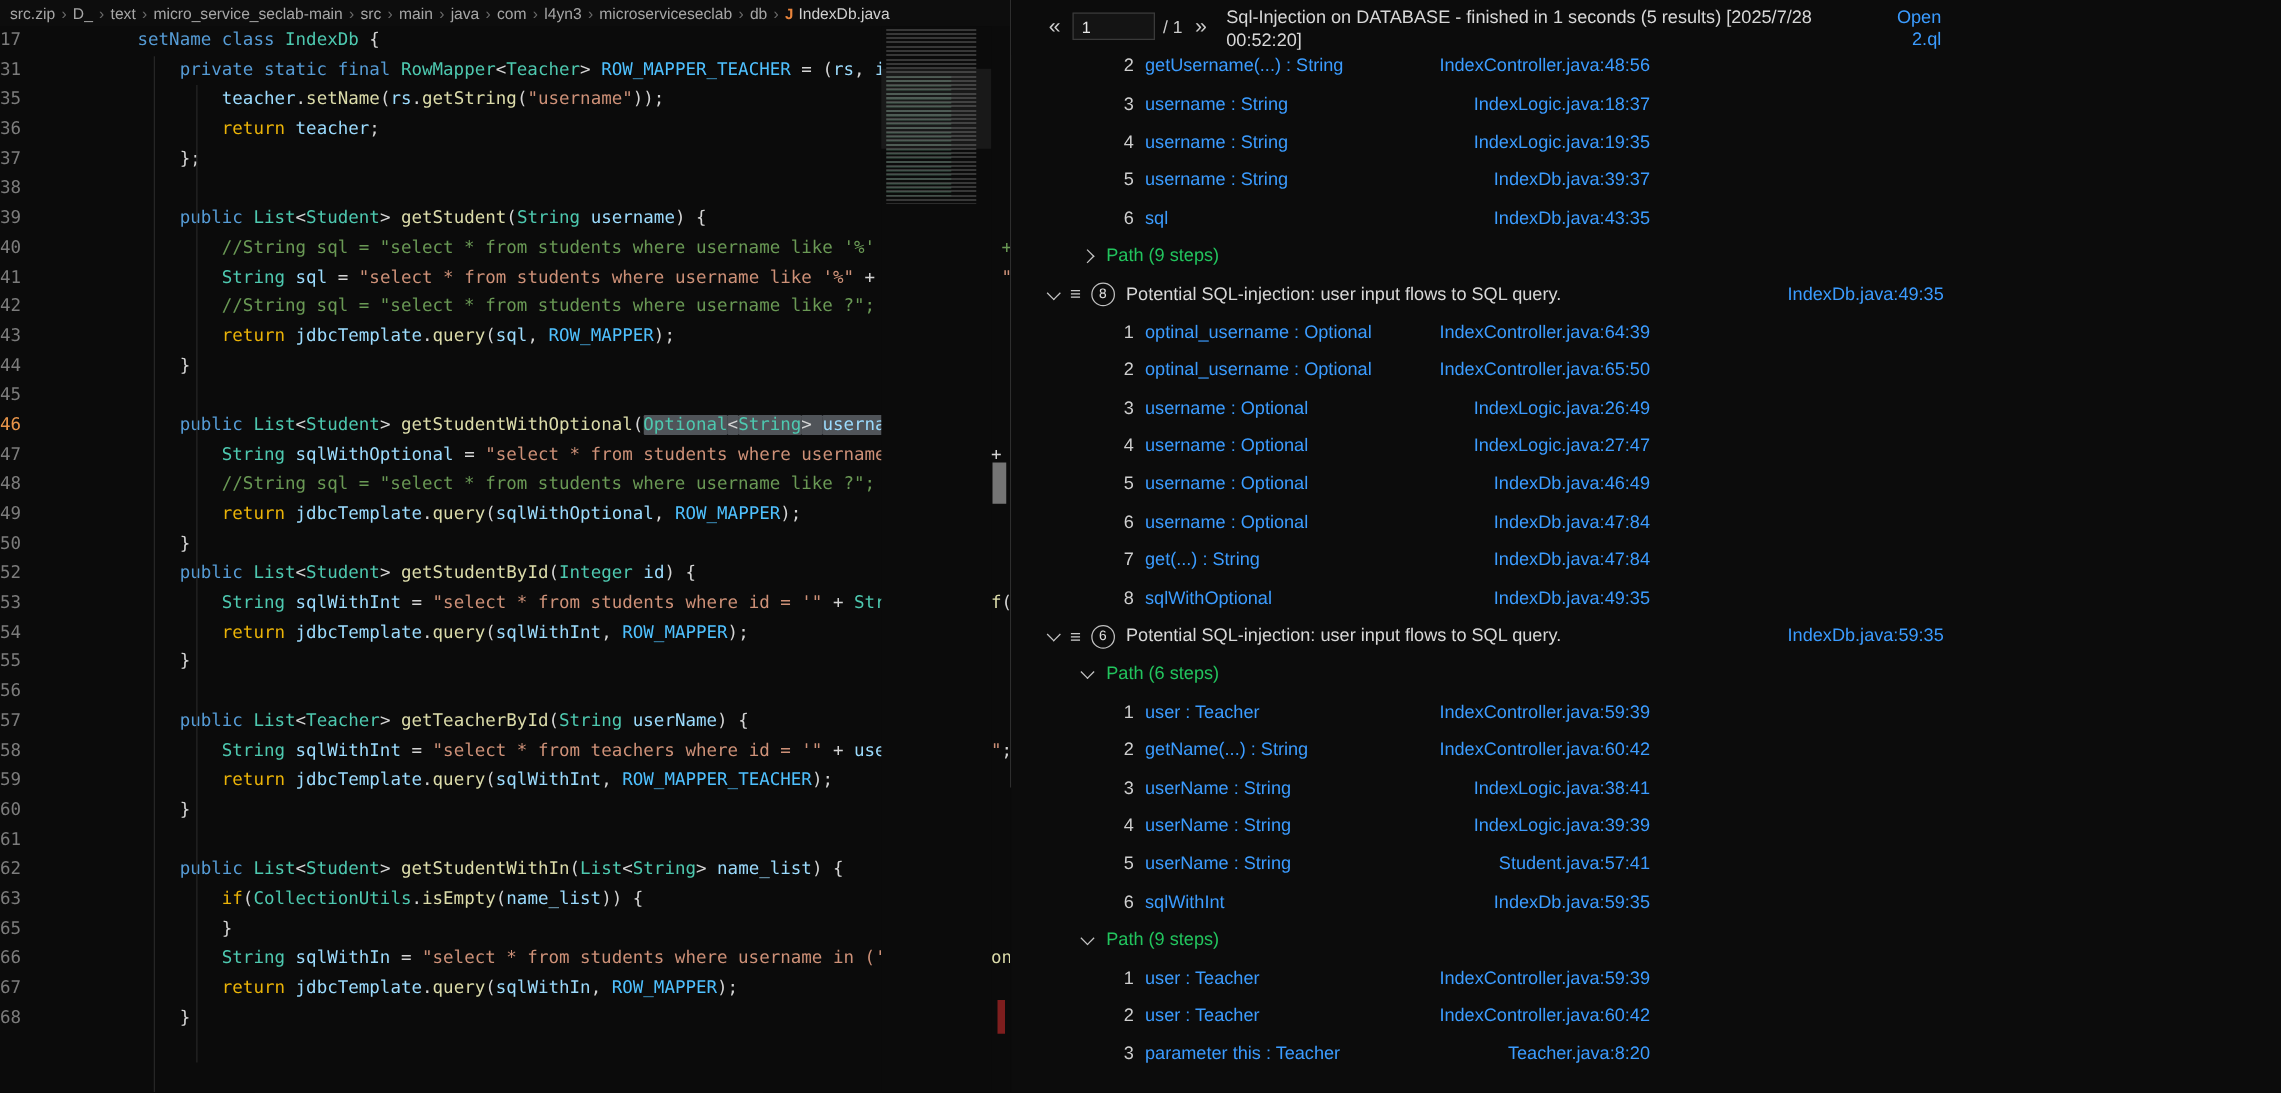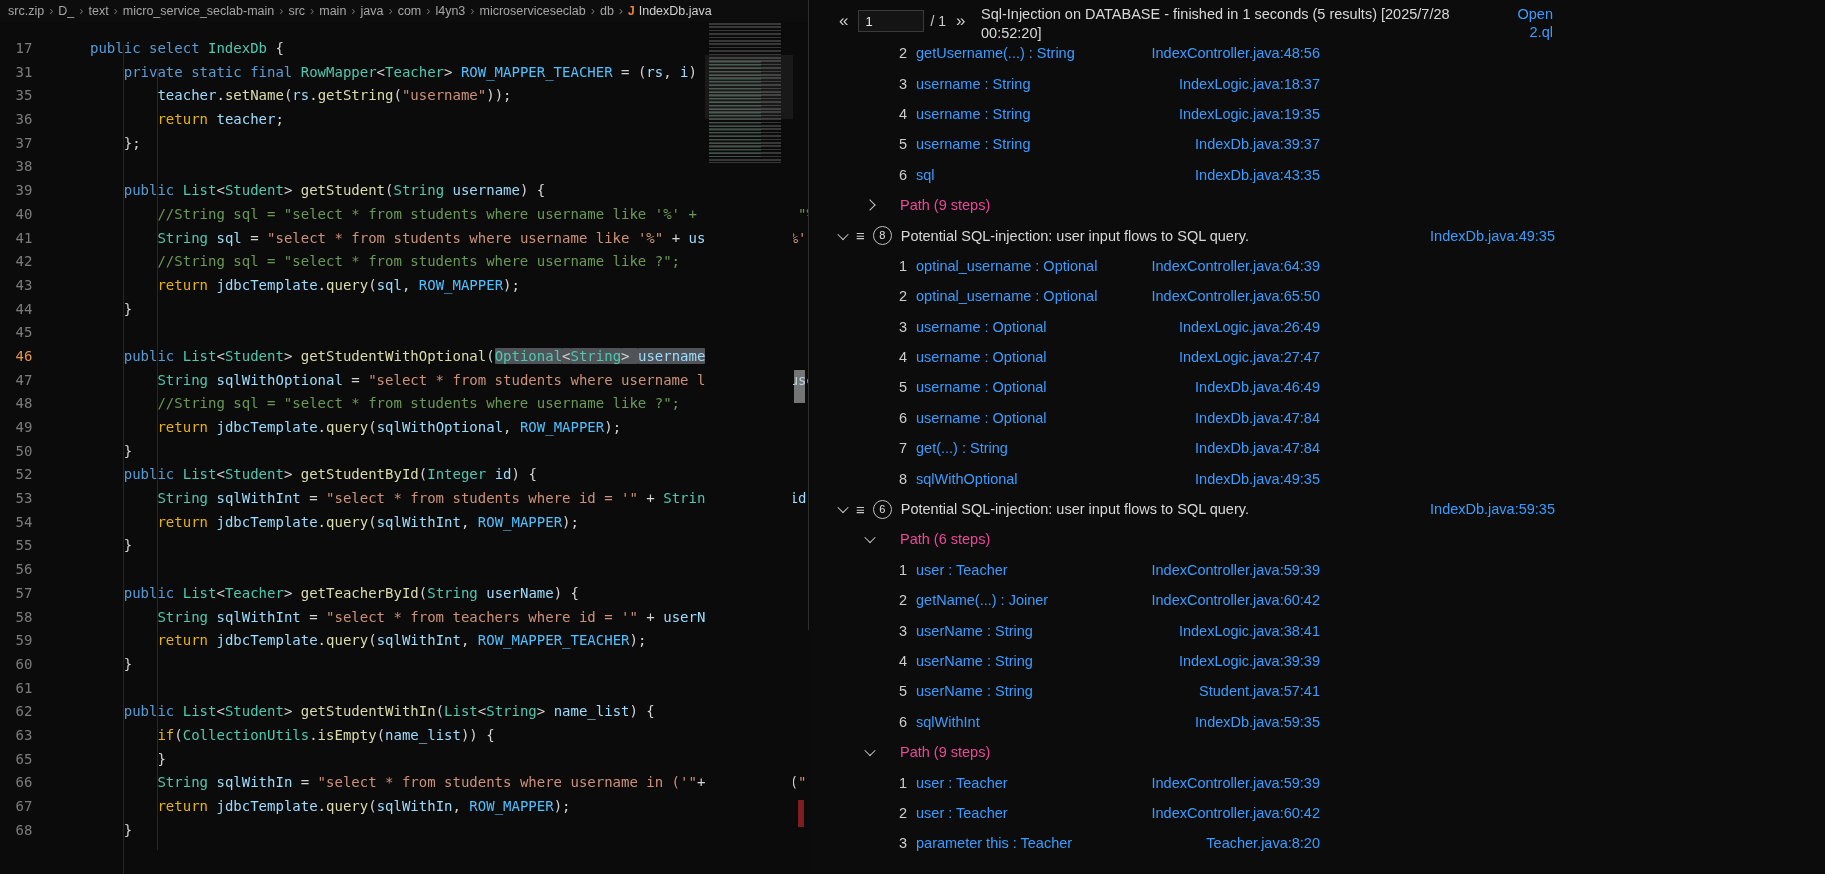--- a/index.html
+++ b/index.html
@@ -10,22 +10,22 @@
   .editor{position:relative;width:808px;height:874px;background:#0b0b0b;flex:none;}
   .breadcrumb{height:21px;display:flex;align-items:center;padding:0 8px;background:#0d0d0d;
     font-size:12.5px;color:#a6a6a6;white-space:nowrap;overflow:hidden;}
   .bc-item{color:#a6a6a6;cursor:pointer;}
   .bc-sep{color:#6a6a6a;margin:0 5px;}
   .bc-icon{color:#e8843c;font-weight:bold;margin-right:4px;font-size:12px;}
   .bc-file{color:#d0d0d0;}
   .code-viewport{position:absolute;top:21px;left:0;right:0;bottom:0;overflow:hidden;}
   .cl{height:23.7px;line-height:23.7px;white-space:pre;font-family:"DejaVu Sans Mono",monospace;
     font-size:14px;}
-  .ln{display:inline-block;width:48px;padding-right:42px;text-align:center;color:#7c7c7c;
-    font-family:"DejaVu Sans Mono",monospace;margin-top:16px;}
+  .ln{display:inline-block;width:48px;padding-right:62px;text-align:left;color:#7c7c7c;
+    font-family:"DejaVu Sans Mono",monospace;}
   .ln.cur{color:#e8954a;}
   .lc{white-space:pre;}
   .tk-k{color:#569CD6}.tk-c{color:#eab308}.tk-t{color:#4EC9B0}.tk-f{color:#DCDCAA}
   .tk-v{color:#9CDCFE}.tk-C{color:#4FC1FF}.tk-s{color:#CE9178}.tk-m{color:#6A9955}.tk-p{color:#D4D4D4}
   .sel{background:rgba(150,158,168,.5);border-radius:1px;}
   .guide{position:absolute;width:1px;background:#262626;}
   .g1{left:123px;top:24px;height:829px;}
   .g2{left:157px;top:47px;height:782px;}
   .minimap{position:absolute;left:705px;top:0;width:88px;height:853px;background:#0b0b0b;}
   .mm-content{position:absolute;left:4px;top:2px;width:72px;height:140px;
@@ -54,21 +54,21 @@
   .row .loc{margin-left:auto;color:#3B9CFF;cursor:pointer;white-space:nowrap;}
   .row.step{padding-right:505px;}
   .row.alert{padding-left:30px;padding-right:270px;}
   .row.path{padding-left:57px;}
   .num{display:inline-block;width:98px;text-align:right;color:#cfcfcf;flex:none;}
   .sname{margin-left:9px;color:#3B9CFF;cursor:pointer;white-space:nowrap;}
   .chev{display:inline-block;width:7px;height:7px;border-right:1.5px solid #c5c5c5;
     border-bottom:1.5px solid #c5c5c5;flex:none;}
   .chev.down{transform:rotate(45deg) translate(-1px,-1px);}
   .chev.right{transform:rotate(-45deg);}
-  .plabel{margin-left:26px;color:#ec4899;}
+  .plabel{margin-left:11px;color:#22c55e;}
   .listicon{margin-left:9px;color:#c8c8c8;font-size:15px;flex:none;}
   .badge{margin-left:8px;width:17px;height:17px;border:1px solid #c0c0c0;border-radius:50%;
     color:#e0e0e0;font-size:11px;line-height:17px;text-align:center;flex:none;}
   .atext{margin-left:9px;color:#d8d8d8;white-space:nowrap;}
 </style>
 </head>
 <body>
 
 <div class="app">
 
@@ -94,21 +94,21 @@
         <span class="bc-sep">›</span>
         <span class="bc-item">microserviceseclab</span>
         <span class="bc-sep">›</span>
         <span class="bc-item">db</span>
         <span class="bc-sep">›</span>
         <span class="bc-icon">J</span>
         <span class="bc-file">IndexDb.java</span>
       </div>
     <div class="code-viewport">
       <div id="code-lines">
-          <div class="cl"><span class="ln">17</span><span class="lc"><span class="tk-k">public select </span><span class="tk-t">IndexDb</span><span class="tk-p"> {</span></span></div>
+          <div class="cl"><span class="ln">17</span><span class="lc"><span class="tk-k">setName class </span><span class="tk-t">IndexDb</span><span class="tk-p"> {</span></span></div>
           <div class="cl"><span class="ln">31</span><span class="lc"><span class="tk-p">    </span><span class="tk-k">private static final </span><span class="tk-t">RowMapper</span><span class="tk-p">&lt;</span><span class="tk-t">Teacher</span><span class="tk-p">&gt; </span><span class="tk-C">ROW_MAPPER_TEACHER</span><span class="tk-p"> = (</span><span class="tk-v">rs</span><span class="tk-p">, </span><span class="tk-v">i</span><span class="tk-p">) -&gt; {</span></span></div>
           <div class="cl"><span class="ln">35</span><span class="lc"><span class="tk-p">        </span><span class="tk-v">teacher</span><span class="tk-p">.</span><span class="tk-f">setName</span><span class="tk-p">(</span><span class="tk-v">rs</span><span class="tk-p">.</span><span class="tk-f">getString</span><span class="tk-p">(</span><span class="tk-s">"username"</span><span class="tk-p">));</span></span></div>
           <div class="cl"><span class="ln">36</span><span class="lc"><span class="tk-p">        </span><span class="tk-c">return </span><span class="tk-v">teacher</span><span class="tk-p">;</span></span></div>
           <div class="cl"><span class="ln">37</span><span class="lc"><span class="tk-p">    };</span></span></div>
           <div class="cl"><span class="ln">38</span><span class="lc"></span></div>
           <div class="cl"><span class="ln">39</span><span class="lc"><span class="tk-p">    </span><span class="tk-k">public </span><span class="tk-t">List</span><span class="tk-p">&lt;</span><span class="tk-t">Student</span><span class="tk-p">&gt; </span><span class="tk-f">getStudent</span><span class="tk-p">(</span><span class="tk-t">String</span><span class="tk-p"> </span><span class="tk-v">username</span><span class="tk-p">) {</span></span></div>
           <div class="cl"><span class="ln">40</span><span class="lc"><span class="tk-p">        </span><span class="tk-m">//String sql = "select * from students where username like '%' + username + "%'";</span></span></div>
           <div class="cl"><span class="ln">41</span><span class="lc"><span class="tk-p">        </span><span class="tk-t">String</span><span class="tk-p"> </span><span class="tk-v">sql</span><span class="tk-p"> = </span><span class="tk-s">"select * from students where username like '%"</span><span class="tk-p"> + </span><span class="tk-v">username</span><span class="tk-p"> + </span><span class="tk-s">"%'"</span></span></div>
           <div class="cl"><span class="ln">42</span><span class="lc"><span class="tk-p">        </span><span class="tk-m">//String sql = "select * from students where username like ?";</span></span></div>
           <div class="cl"><span class="ln">43</span><span class="lc"><span class="tk-p">        </span><span class="tk-c">return </span><span class="tk-v">jdbcTemplate</span><span class="tk-p">.</span><span class="tk-f">query</span><span class="tk-p">(</span><span class="tk-v">sql</span><span class="tk-p">, </span><span class="tk-C">ROW_MAPPER</span><span class="tk-p">);</span></span></div>
@@ -250,21 +250,21 @@
           <span class="chev down"></span>
           <span class="plabel">Path (6 steps)</span>
         </div>
         <div class="row step">
           <span class="num">1</span>
           <span class="sname">user : Teacher</span>
           <span class="loc">IndexController.java:59:39</span>
         </div>
         <div class="row step">
           <span class="num">2</span>
-          <span class="sname">getName(...) : Joiner</span>
+          <span class="sname">getName(...) : String</span>
           <span class="loc">IndexController.java:60:42</span>
         </div>
         <div class="row step">
           <span class="num">3</span>
           <span class="sname">userName : String</span>
           <span class="loc">IndexLogic.java:38:41</span>
         </div>
         <div class="row step">
           <span class="num">4</span>
           <span class="sname">userName : String</span>

